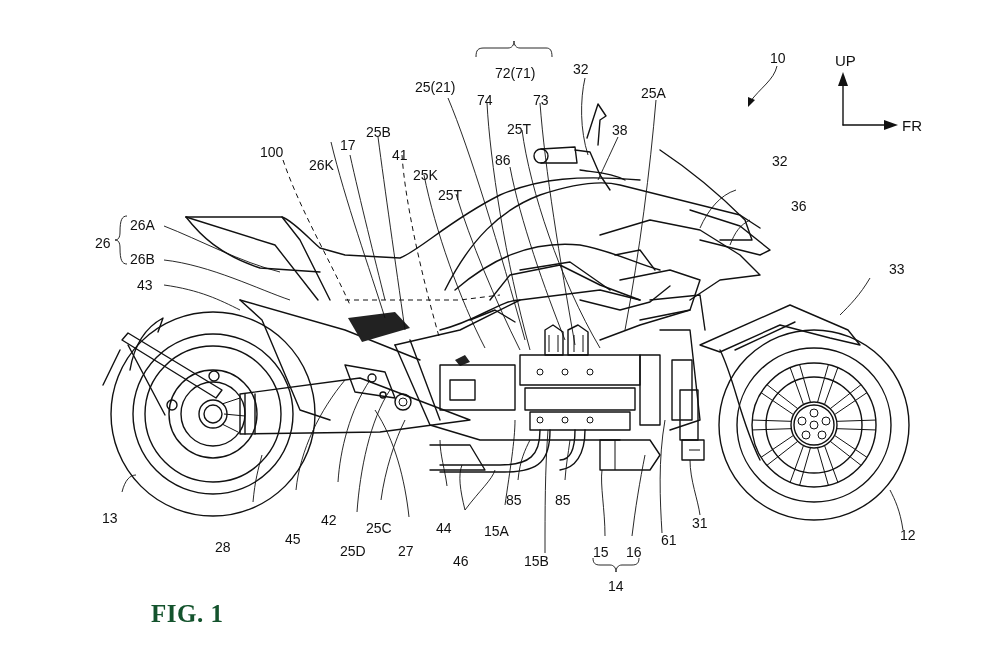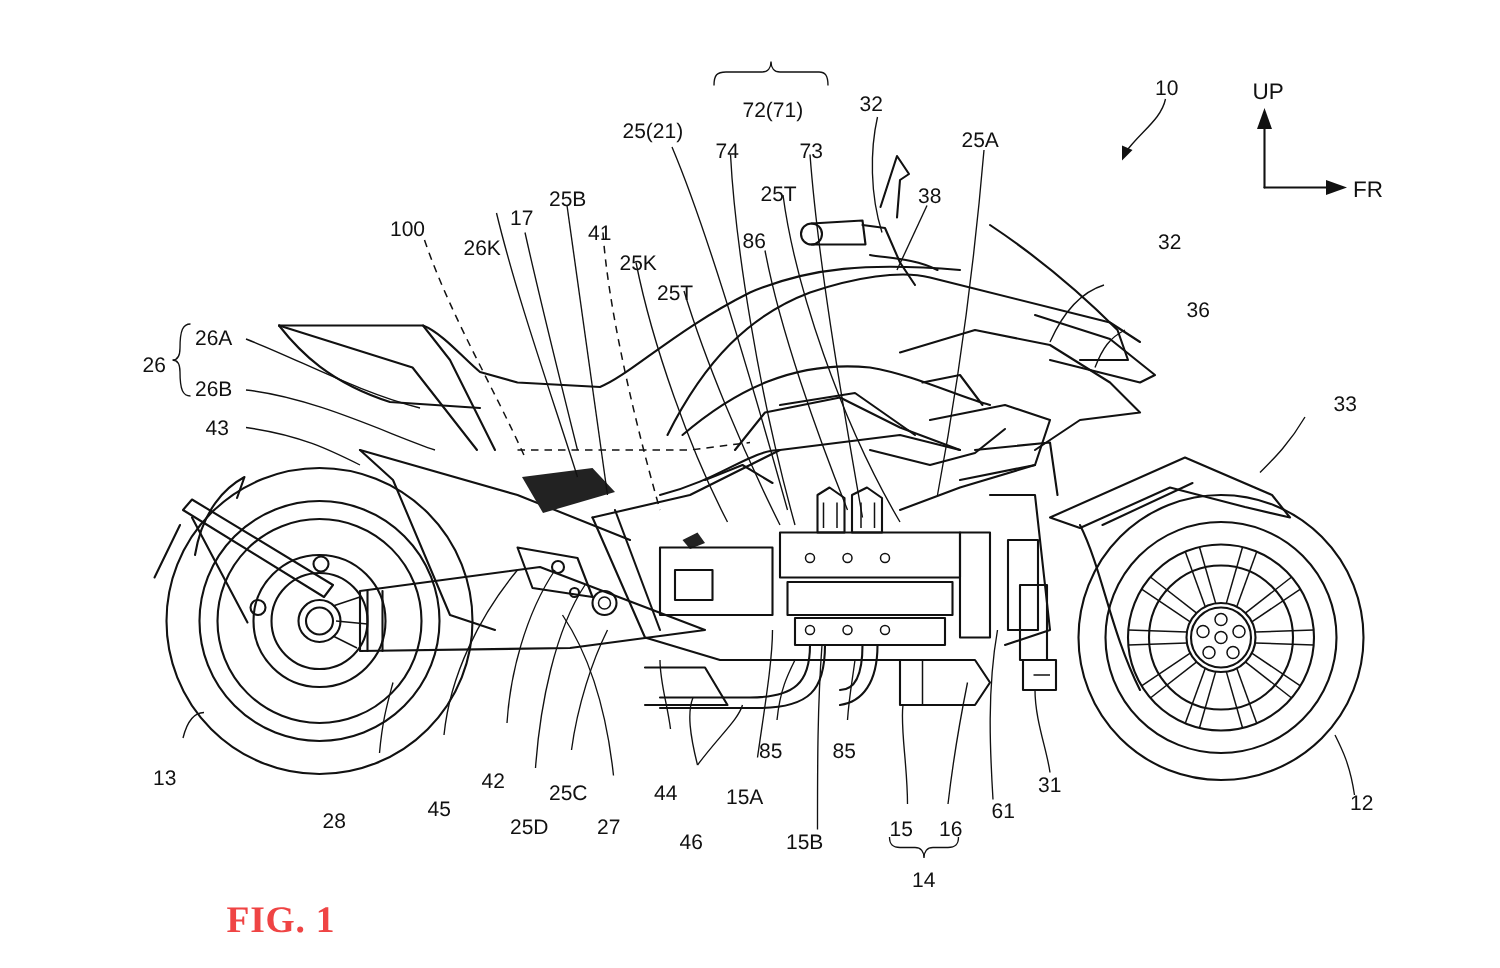--- a/index.html
+++ b/index.html
@@ -2,21 +2,21 @@
 <html><head>
 <meta charset="utf-8">
 <style>
   html, body { margin: 0; padding: 0; background: #ffffff; }
   body { width: 1000px; height: 645px; position: relative; overflow: hidden;
          font-family: "Liberation Sans", sans-serif; }
   #figure { position: absolute; left: 0; top: 0; width: 1000px; height: 645px; }
   .lbl { font-family: "Liberation Sans", sans-serif; font-size: 14px; fill: #111; }
   .axlbl { font-family: "Liberation Sans", sans-serif; font-size: 15px; fill: #111; }
   .figcap { position: absolute; left: 151px; top: 600px; font-family: "Liberation Serif", serif;
-            font-weight: bold; font-size: 25px; color: #ef4444; letter-spacing: 0.5px; }
+            font-weight: bold; font-size: 25px; color: #14532d; letter-spacing: 0.5px; }
   .ln { fill: none; stroke: #111; stroke-width: 1.4; stroke-linejoin: round; stroke-linecap: round; }
   .thin { fill: none; stroke: #111; stroke-width: 1; }
   .lead { fill: none; stroke: #111; stroke-width: 0.9; }
   .dash { fill: none; stroke: #111; stroke-width: 1; stroke-dasharray: 5 4; }
   .hatch { fill: #222; }
 </style>
 </head>
 <body>
 
 <svg id="figure" viewBox="0 0 1000 645" xmlns="http://www.w3.org/2000/svg">

